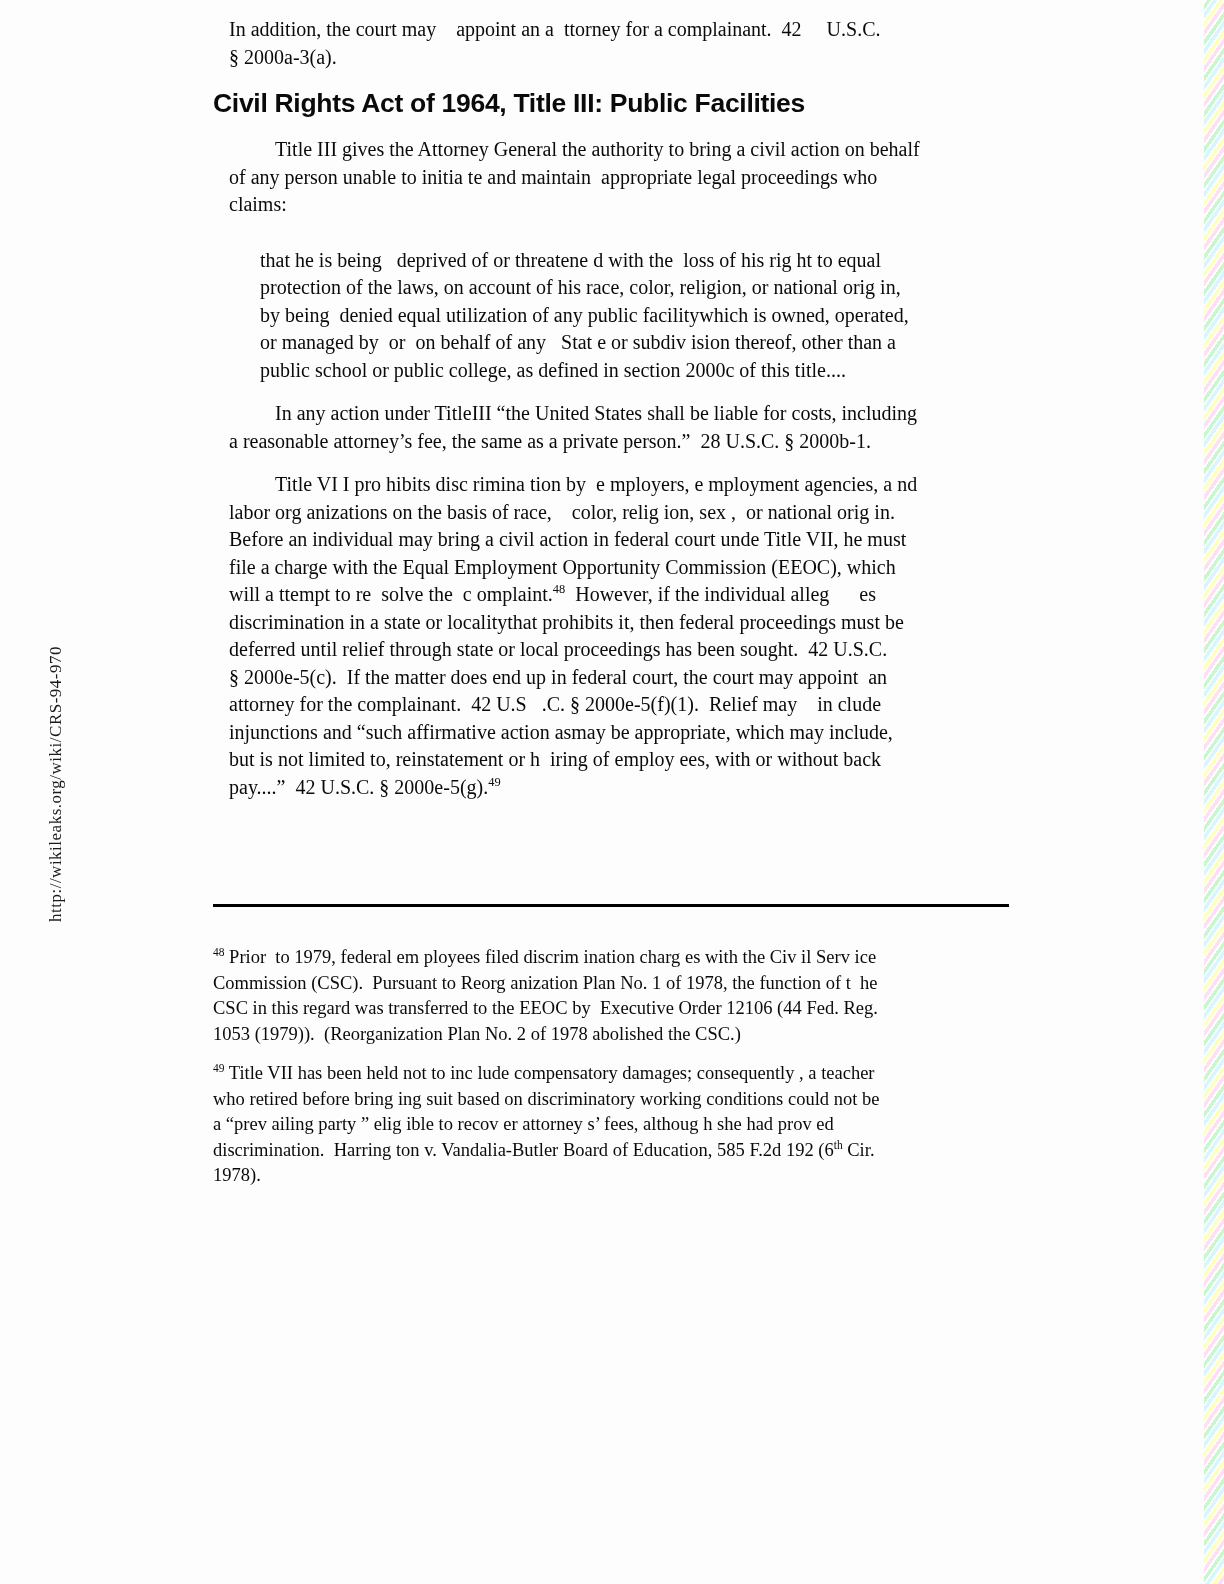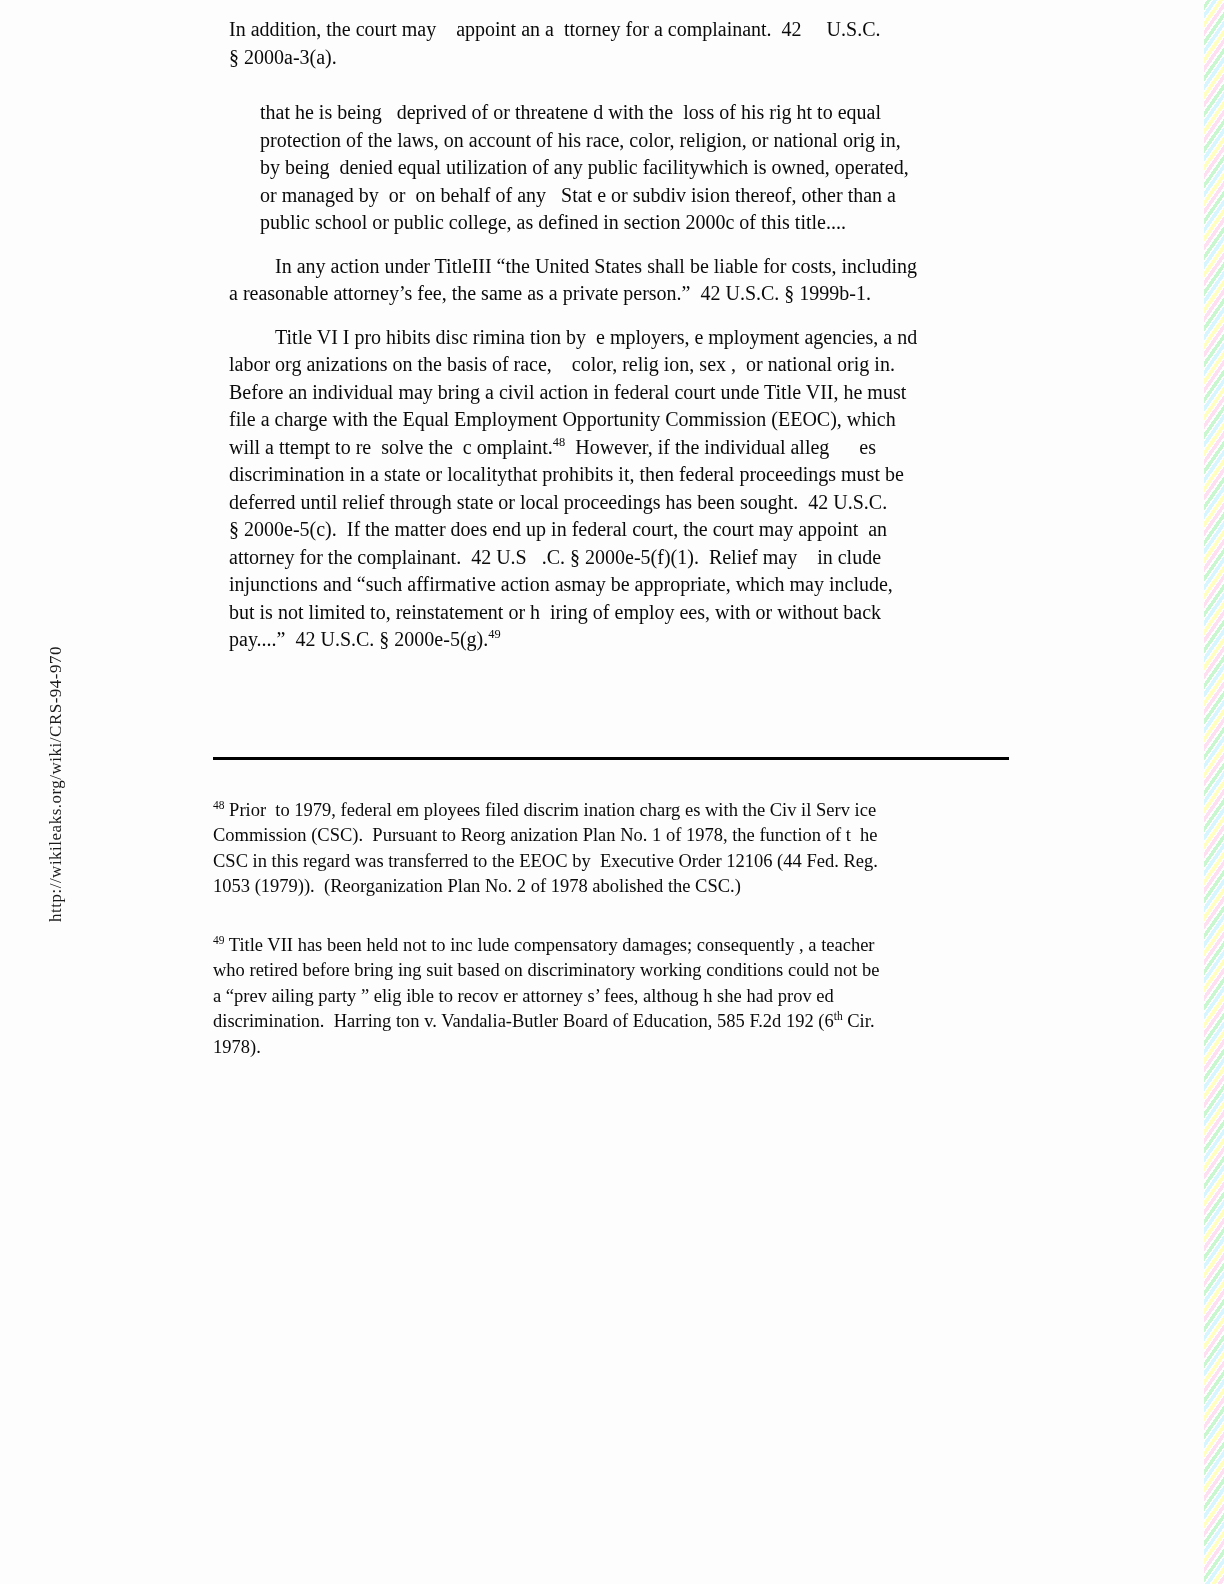--- a/index.html
+++ b/index.html
@@ -53,46 +53,50 @@
   .mt-pvii{margin-top:33px;}
   .mt-fees{margin-top:33px;}
   sup{font-size:0.62em;vertical-align:super;line-height:0;}
   .footnote-rule{
     margin-top:103px;width:796px;height:3px;background:#000;
   }
   .footnote{
     margin:0;font-size:18.5px;line-height:25.5px;white-space:pre-wrap;
   }
   .mt-fn1{margin-top:38px;}
-  .mt-fn2{margin-top:33px;}
+  .mt-fn2{margin-top:14px;}
 </style>
 </head>
 <body>
 
 <div class="edge-pattern"></div>
 
 <div class="sidebar-url">http://wikileaks.org/wiki/CRS-94-970</div>
 
 <div class="content">
 
 
   <p class="body mt-p1">In addition, the court may    appoint an a  ttorney for a complainant.  42     U.S.C.
 § 2000a-3(a).</p>
 
+  <h1 class="doc-heading mt-h1">Civil Rights Act of 1964, Title III: Public Facilities</h1>
 
+  <p class="body indent mt-p2">Title III gives the Attorney General the authority to bring a civil action on behalf
+of any person unable to initia te and maintain  appropriate legal proceedings who
+claims:</p>
 
   <div class="blockquote">that he is being   deprived of or threatene d with the  loss of his rig ht to equal
 protection of the laws, on account of his race, color, religion, or national orig in,
 by being  denied equal utilization of any public facilitywhich is owned, operated,
 or managed by  or  on behalf of any   Stat e or subdiv ision thereof, other than a
 public school or public college, as defined in section 2000c of this title....</div>
 
 
   <p class="body indent mt-costs">In any action under TitleIII “the United States shall be liable for costs, including
-a reasonable attorney’s fee, the same as a private person.”  42 U.S.C. § 1999b-1.</p>
+a reasonable attorney’s fee, the same as a private person.”  28 U.S.C. § 2000b-1.</p>
 
 
   <p class="body indent mt-pvii"><span>Title VI I pro hibits disc rimina tion by  e mployers, e mployment agencies, a nd
 labor org anizations on the basis of race,    color, relig ion, sex ,  or national orig in.
 Before an individual may bring a civil action in federal court unde Title VII, he must
 file a charge with the Equal Employment Opportunity Commission (EEOC), which
 will a ttempt to re  solve the  c omplaint.</span><sup>48</sup><span>  However, if the individual alleg      es
 discrimination in a state or localitythat prohibits it, then federal proceedings must be
 deferred until relief through state or local proceedings has been sought.  42 U.S.C.
 § 2000e-5(c).  If the matter does end up in federal court, the court may appoint  an

